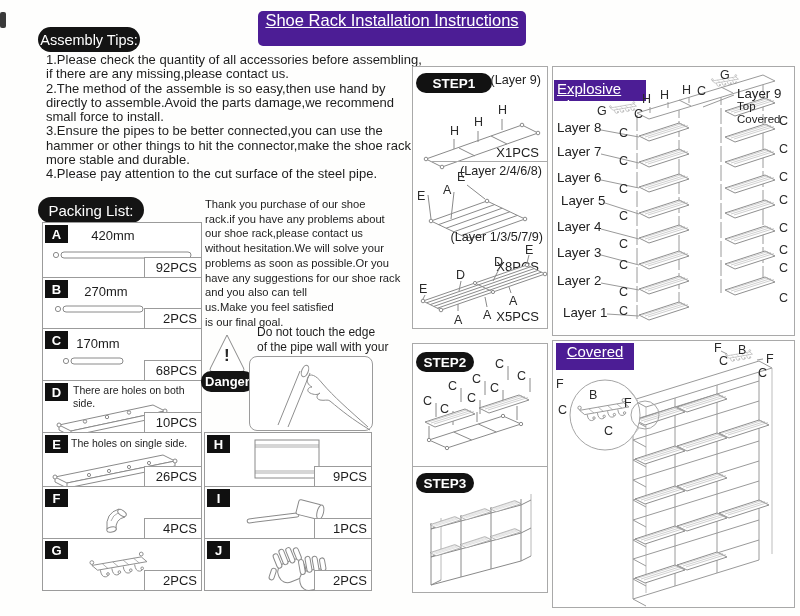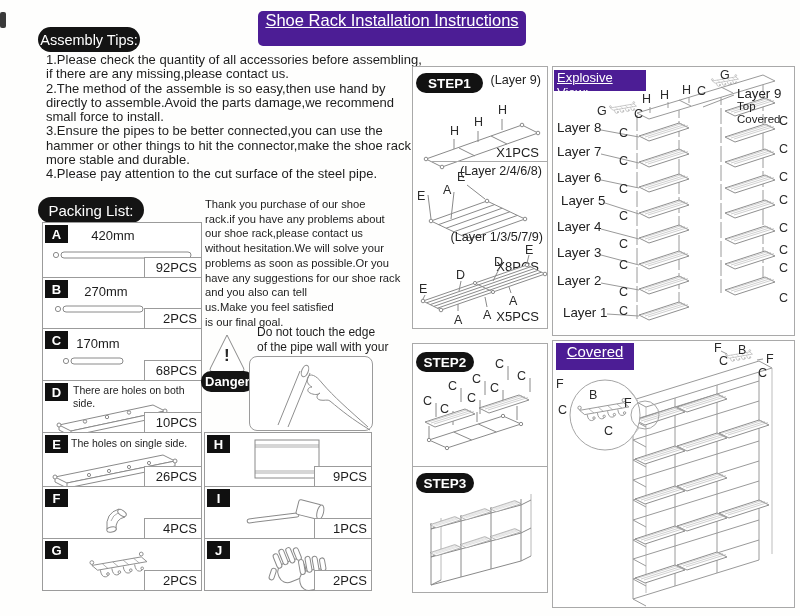--- a/index.html
+++ b/index.html
@@ -249,21 +249,21 @@
         <path d="M28,68 L50,14 M38,70 L60,16"></path>
         <ellipse cx="55" cy="14" rx="6" ry="3.2" transform="rotate(-68 55 14)" fill="#fff"></ellipse>
         <path d="M118,70 C98,52 84,40 72,26"></path>
         <path d="M120,73 C102,62 92,54 80,44"></path>
         <path d="M72,26 C66,18 60,16 58,20 C56,24 58,28 62,30 C58,30 56,34 60,36 C64,38 68,38 70,36 C66,38 66,42 70,43 C74,44 78,42 80,44"></path>
       </g>
     </svg>
   </div>
 
   <div class="box" style="left:412px;top:66px;width:136px;height:263px;">
-    <div class="steppill" style="left:3px;top:6px;width:67px;height:20px;align-items:center;">
+    <div class="steppill" style="left:3px;top:6px;width:76px;height:20px;align-items:center;">
       <span>STEP1</span>
     </div>
     <div class="layhdr" style="right:6px;top:6px;">(Layer 9)</div>
     <svg style="left:5px;top:24px;" width="126" height="76" viewBox="0 0 126 76">
       <g stroke="#8a8a8a" fill="none">
         <path d="M8,68 L104,34 L120,42 L24,76 Z" fill="#fff"></path>
         <path d="M41,57 L57,65 M73,45 L89,53"></path>
         <path d="M84,28 L84,39 M60,40 L60,51 M36,48 L36,58"></path>
         <circle cx="8" cy="68" r="1.8" fill="#fff"></circle>
           <circle cx="104" cy="34" r="1.8" fill="#fff"></circle>
@@ -361,21 +361,21 @@
         <use href="#shf" transform="translate(47,41) scale(0.62)"></use>
         <use href="#shf" transform="translate(77,33) scale(0.62)"></use>
         <use href="#shf" transform="translate(17,77) scale(0.62)"></use>
         <use href="#shf" transform="translate(47,69) scale(0.62)"></use>
         <use href="#shf" transform="translate(77,61) scale(0.62)"></use>
       </g>
     </svg>
   </div>
 
   <div class="box" style="left:552px;top:66px;width:243px;height:270px;">
-    <div class="blk" style="left:1px;top:3px;width:92px;height:21px;font-size:13px;padding-left:3px;">
+    <div class="blk" style="left:1px;top:13px;width:92px;height:21px;font-size:15px;padding-left:3px;">
       <span>Explosive View:</span>
     </div>
     <svg style="left:0;top:0;" width="243" height="270" viewBox="0 0 243 270">
       <g stroke="#9a9a9a" fill="none">
         <path d="M84,48 V252 M126,35 V239 M168,22 V226 M210,9 V213" stroke-dasharray="16,3"></path>
         <path d="M84,46 L210,8 L222,14 L96,52 Z" fill="#fff"></path>
         <path d="M126,33 L138,39 M168,20 L180,26"></path>
         <use href="#shf" x="86" y="234"></use>
           <use href="#shf" x="86" y="208"></use>
           <use href="#shf" x="86" y="183"></use>

